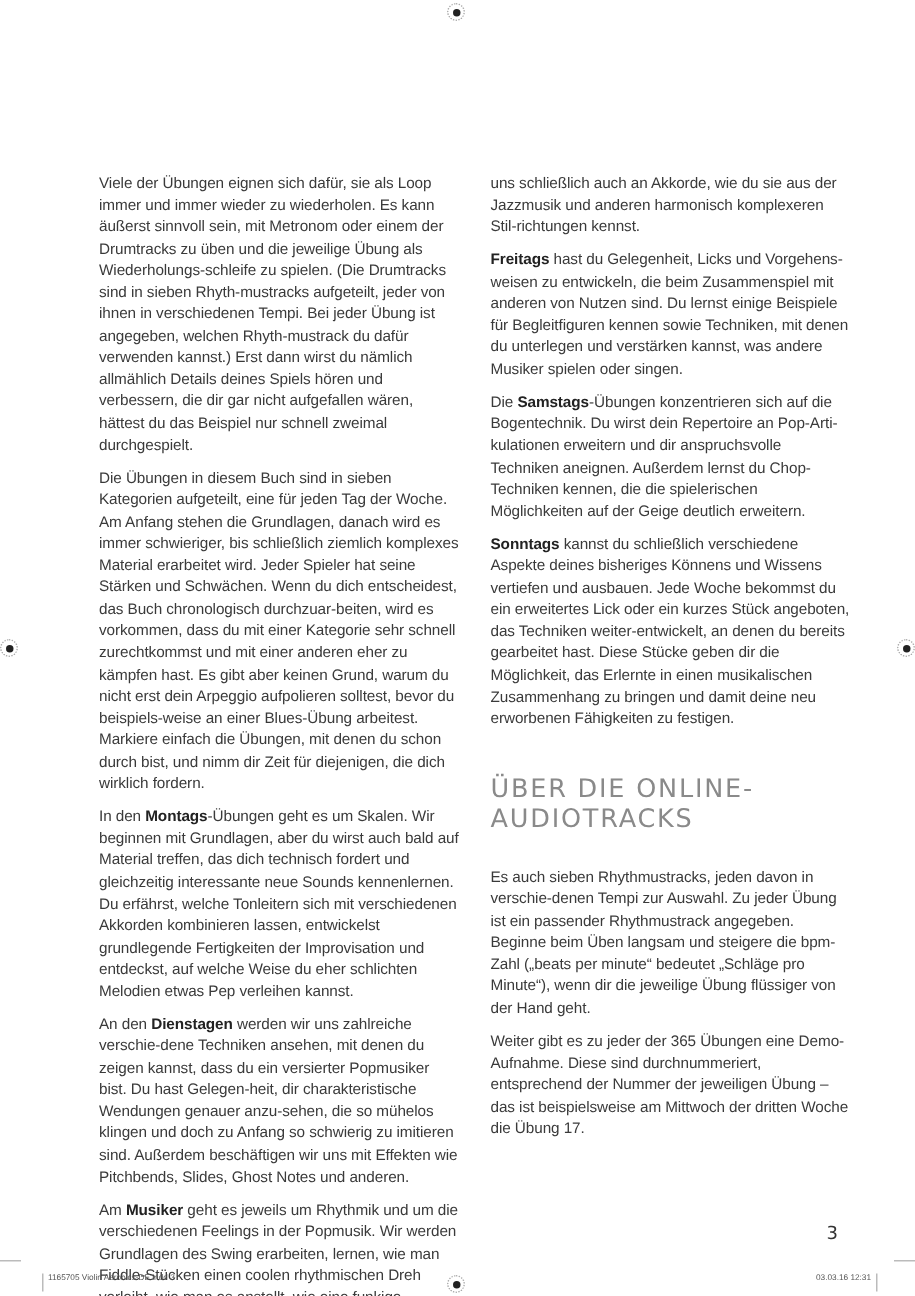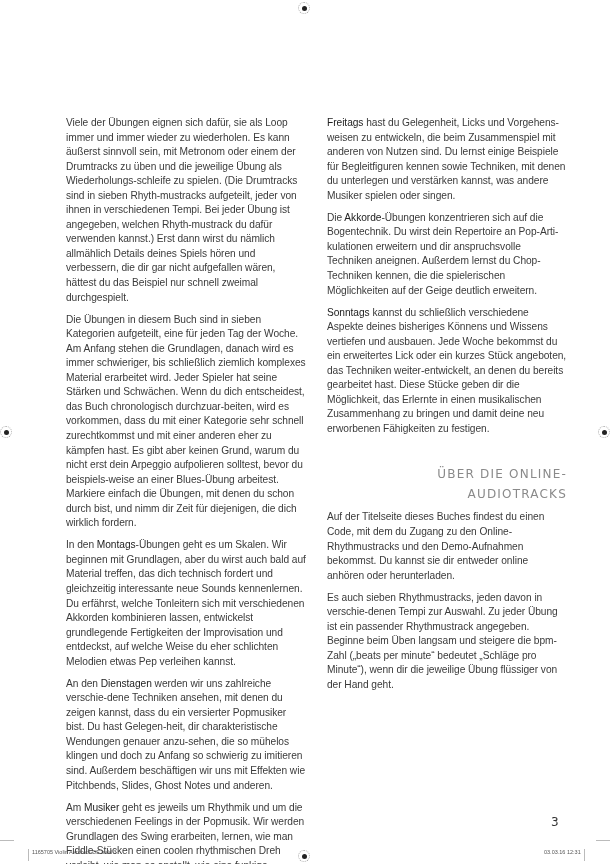--- a/index.html
+++ b/index.html
@@ -7,25 +7,25 @@
       width: 610px; height: 864px; position: relative; overflow: hidden;
       font-family: "Liberation Sans", sans-serif; color: #3a3a3a;
     }
     .column {
       position: absolute; top: 116px; width: 240px;
       font-size: 10.2px; line-height: 14.55px; letter-spacing: -0.05px;
     }
     .col-left { left: 66px; }
     .col-right { left: 327px; }
     .para { margin: 0 0 7.5px 0; white-space: pre-line; }
-    .para b { color: #222; font-weight: normal; }
+    .para b { color: #222; font-weight: bold; }
     .heading {
-      margin: 28px 0 6px 0; font-family: "DejaVu Sans", sans-serif;
-      font-size: 12px; line-height: 20px; letter-spacing: 1.2px;
-      color: #8a8a8a; font-weight: normal; white-space: pre-line; text-align: right;
+      margin: 28px 0 23px 0; font-family: "DejaVu Sans", sans-serif;
+      font-size: 17px; line-height: 20px; letter-spacing: 1.2px;
+      color: #8a8a8a; font-weight: normal; white-space: pre-line;
     }
     .page-number {
       position: absolute; left: 551px; top: 815px;
       font-family: "DejaVu Sans", sans-serif; font-size: 12px; color: #333;
     }
     .slug-left {
       position: absolute; left: 28px; top: 849px; font-size: 5.5px; color: #555;
       border-left: 1px solid #bbb; padding-left: 3px; height: 12px;
     }
     .slug-right {
@@ -52,27 +52,28 @@
 <div class="column col-left">
   <p class="para"><span>Viele der Übungen eignen sich dafür, sie als Loop immer und immer wieder zu wiederholen. Es kann äußerst sinnvoll sein, mit Metronom oder einem der Drumtracks zu üben und die jeweilige Übung als Wiederholungs-schleife zu spielen. (Die Drumtracks sind in sieben Rhyth-mustracks aufgeteilt, jeder von ihnen in verschiedenen Tempi. Bei jeder Übung ist angegeben, welchen Rhyth-mustrack du dafür verwenden kannst.) Erst dann wirst du nämlich allmählich Details deines Spiels hören und verbessern, die dir gar nicht aufgefallen wären, hättest du das Beispiel nur schnell zweimal durchgespielt.</span></p>
   <p class="para"><span>Die Übungen in diesem Buch sind in sieben Kategorien aufgeteilt, eine für jeden Tag der Woche. Am Anfang stehen die Grundlagen, danach wird es immer schwieriger, bis schließlich ziemlich komplexes Material erarbeitet wird. Jeder Spieler hat seine Stärken und Schwächen. Wenn du dich entscheidest, das Buch chronologisch durchzuar-beiten, wird es vorkommen, dass du mit einer Kategorie sehr schnell zurechtkommst und mit einer anderen eher zu kämpfen hast. Es gibt aber keinen Grund, warum du nicht erst dein Arpeggio aufpolieren solltest, bevor du beispiels-weise an einer Blues-Übung arbeitest. Markiere einfach die Übungen, mit denen du schon durch bist, und nimm dir Zeit für diejenigen, die dich wirklich fordern.</span></p>
   <p class="para"><span>In den </span><b>Montags</b><span>-Übungen geht es um Skalen. Wir beginnen mit Grundlagen, aber du wirst auch bald auf Material treffen, das dich technisch fordert und gleichzeitig interessante neue Sounds kennenlernen. Du erfährst, welche Tonleitern sich mit verschiedenen Akkorden kombinieren lassen, entwickelst grundlegende Fertigkeiten der Improvisation und entdeckst, auf welche Weise du eher schlichten Melodien etwas Pep verleihen kannst.</span></p>
   <p class="para"><span>An den </span><b>Dienstagen</b><span> werden wir uns zahlreiche verschie-dene Techniken ansehen, mit denen du zeigen kannst, dass du ein versierter Popmusiker bist. Du hast Gelegen-heit, dir charakteristische Wendungen genauer anzu-sehen, die so mühelos klingen und doch zu Anfang so schwierig zu imitieren sind. Außerdem beschäftigen wir uns mit Effekten wie Pitchbends, Slides, Ghost Notes und anderen.</span></p>
   <p class="para"><span>Am </span><b>Musiker</b><span> geht es jeweils um Rhythmik und um die verschiedenen Feelings in der Popmusik. Wir werden Grundlagen des Swing erarbeiten, lernen, wie man Fiddle-Stücken einen coolen rhythmischen Dreh verleiht, wie man es anstellt, wie eine funkige Bläsercombo zu klingen, und so weiter.</span></p>
 
 </div>
 
 <div class="column col-right">
+  <p class="para"><span>uns schließlich auch an Akkorde, wie du sie aus der Jazzmusik und anderen harmonisch komplexeren Stil-richtungen kennst.</span></p>
   <p class="para"><b>Freitags</b><span> hast du Gelegenheit, Licks und Vorgehens-weisen zu entwickeln, die beim Zusammenspiel mit anderen von Nutzen sind. Du lernst einige Beispiele für Begleitfiguren kennen sowie Techniken, mit denen du unterlegen und verstärken kannst, was andere Musiker spielen oder singen.</span></p>
-  <p class="para"><span>Die </span><b>Akkorde</b><span>-Übungen konzentrieren sich auf die Bogentechnik. Du wirst dein Repertoire an Pop-Arti-kulationen erweitern und dir anspruchsvolle Techniken aneignen. Außerdem lernst du Chop-Techniken kennen, die die spielerischen Möglichkeiten auf der Geige deutlich erweitern.</span></p>
+  <p class="para"><span>Die </span><b>Samstags</b><span>-Übungen konzentrieren sich auf die Bogentechnik. Du wirst dein Repertoire an Pop-Arti-kulationen erweitern und dir anspruchsvolle Techniken aneignen. Außerdem lernst du Chop-Techniken kennen, die die spielerischen Möglichkeiten auf der Geige deutlich erweitern.</span></p>
   <p class="para"><b>Sonntags</b><span> kannst du schließlich verschiedene Aspekte deines bisheriges Könnens und Wissens vertiefen und ausbauen. Jede Woche bekommst du ein erweitertes Lick oder ein kurzes Stück angeboten, das Techniken weiter-entwickelt, an denen du bereits gearbeitet hast. Diese Stücke geben dir die Möglichkeit, das Erlernte in einen musikalischen Zusammenhang zu bringen und damit deine neu erworbenen Fähigkeiten zu festigen.</span></p>
   <h2 class="heading">ÜBER DIE ONLINE-
 AUDIOTRACKS</h2>
-  <p class="para"><span>Auf der Titelseite dieses Buches findest du einen Code, mit dem du Zugang zu den Online-Rhythmustracks und den Demo-Aufnahmen bekommst. Du kannst sie dir entweder online anhören oder herunterladen.</span></p>
   <p class="para"><span>Es auch sieben Rhythmustracks, jeden davon in verschie-denen Tempi zur Auswahl. Zu jeder Übung ist ein passender Rhythmustrack angegeben. Beginne beim Üben langsam und steigere die bpm-Zahl („beats per minute“ bedeutet „Schläge pro Minute“), wenn dir die jeweilige Übung flüssiger von der Hand geht.</span></p>
+  <p class="para"><span>Weiter gibt es zu jeder der 365 Übungen eine Demo-Aufnahme. Diese sind durchnummeriert, entsprechend der Nummer der jeweiligen Übung – das ist beispielsweise am Mittwoch der dritten Woche die Übung 17.</span></p>
 </div>
 
 <div class="page-number">3</div>
 
 <div class="crop-line" style="left:0; top:840px; width:14px;"></div>
 <div class="crop-line" style="left:596px; top:840px; width:14px;"></div>
 <div class="slug-left">1165705 Violin Aerobics-DE.indd   3</div>
 <div class="slug-right">03.03.16   12:31</div>
 
 </body></html>

